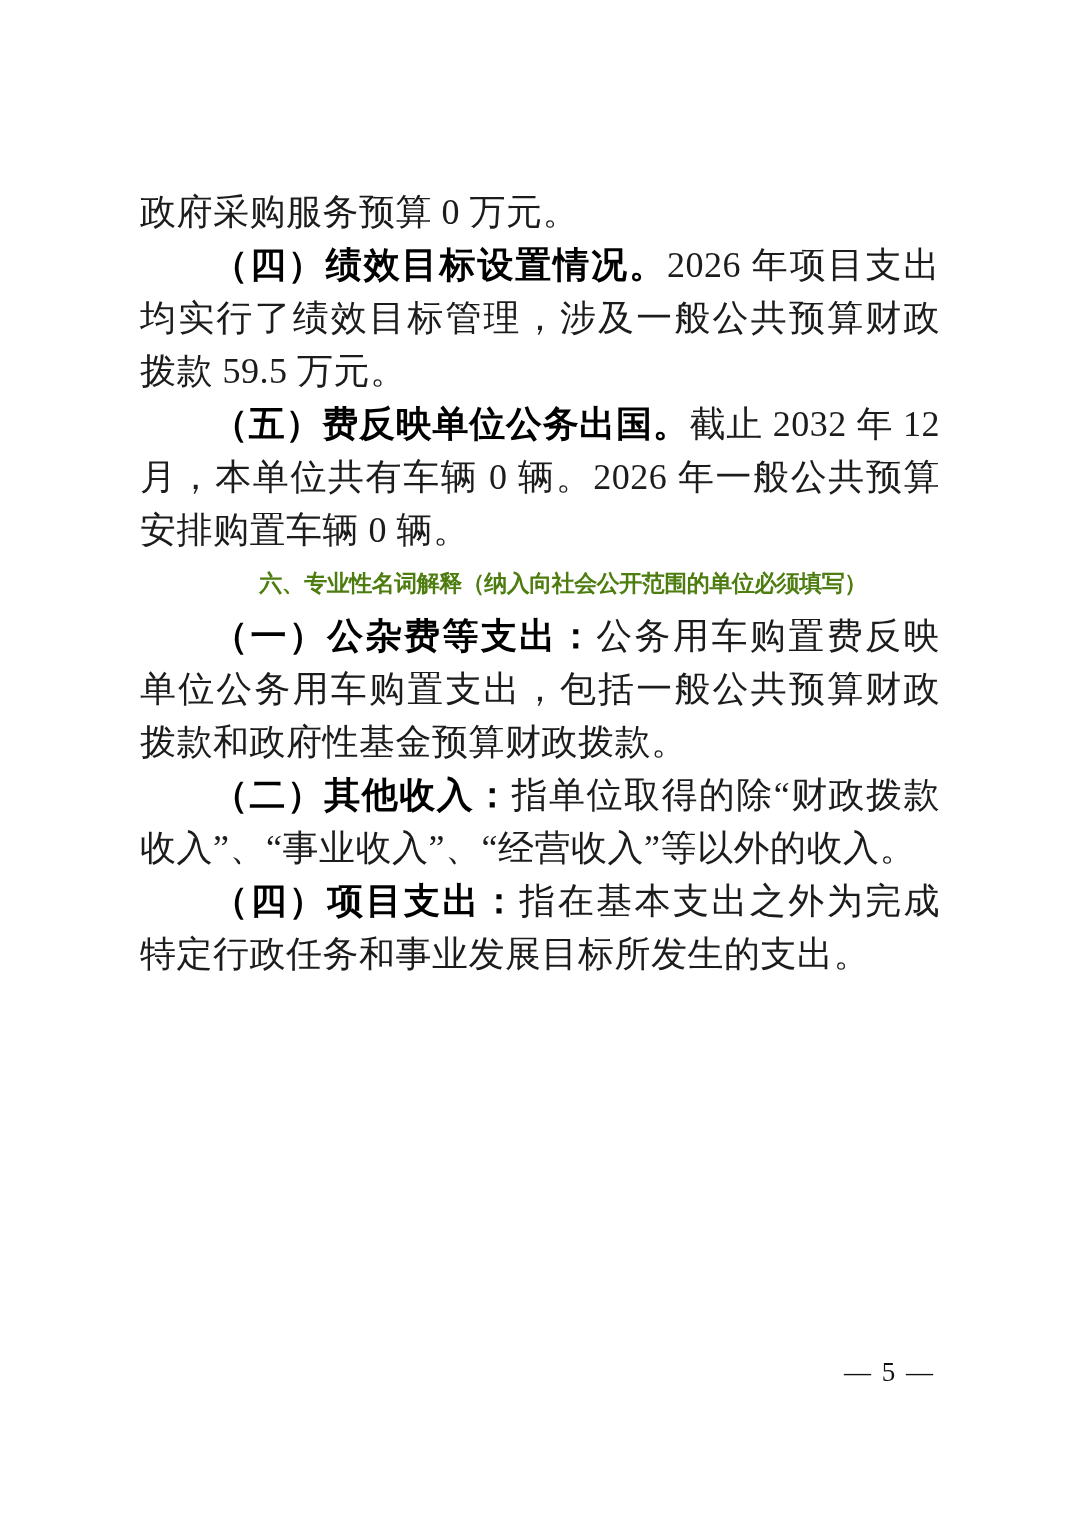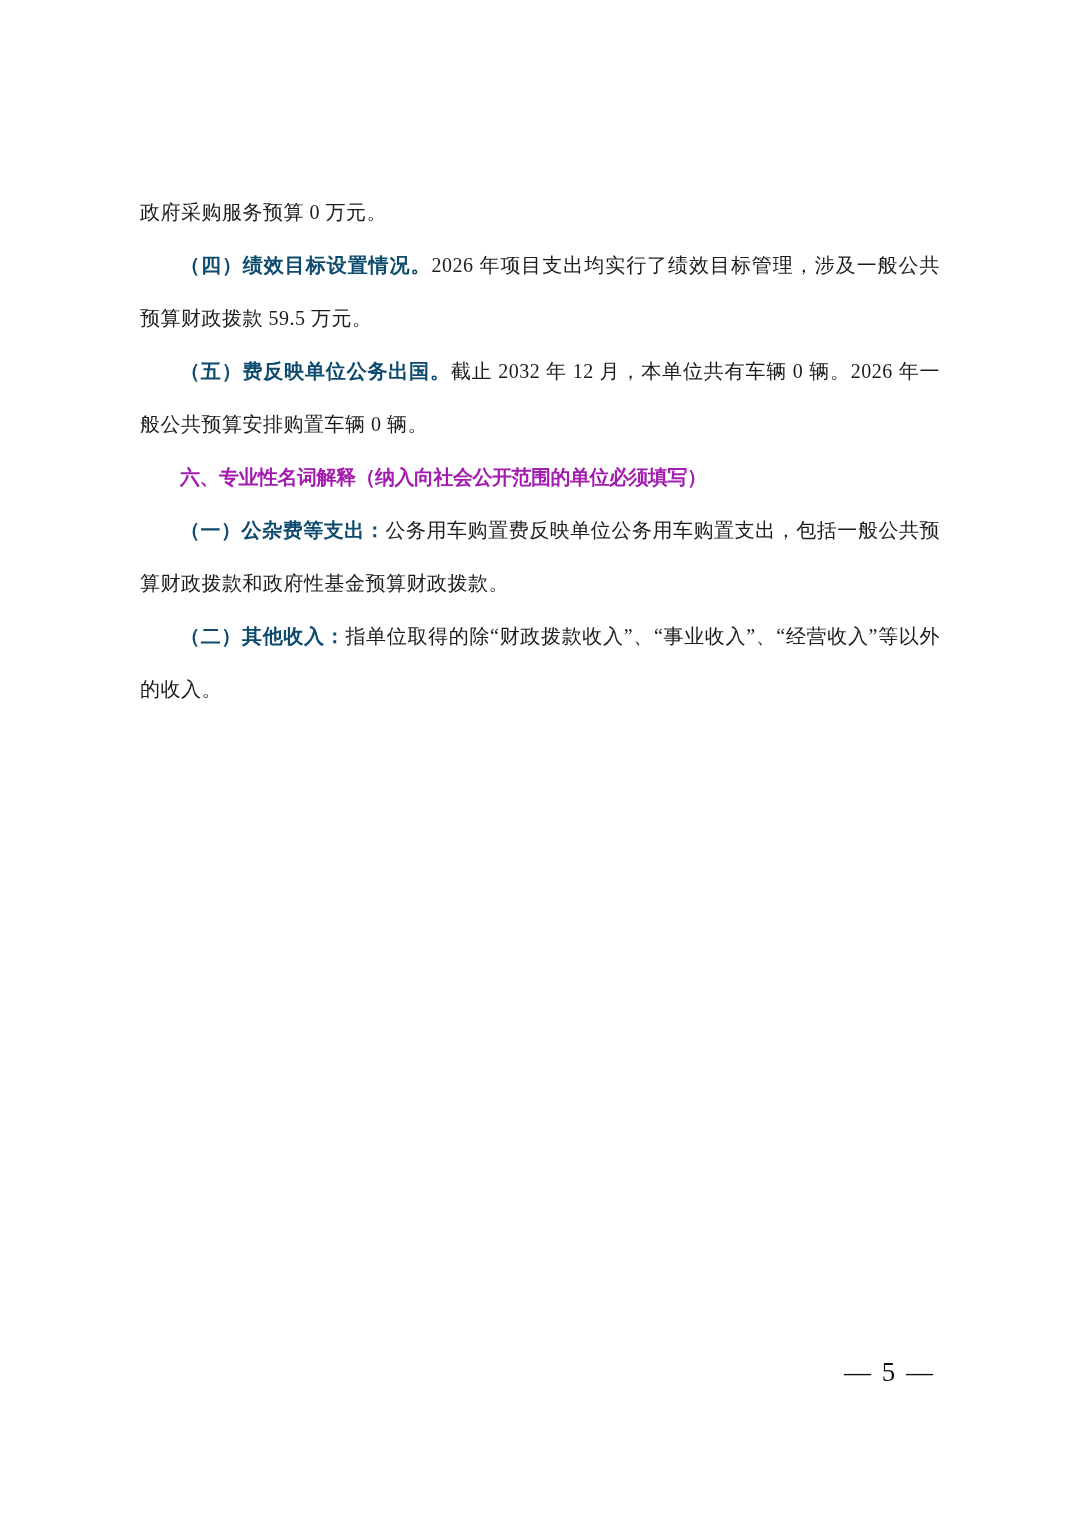--- a/index.html
+++ b/index.html
@@ -16,38 +16,39 @@
     background: #ffffff;
     overflow: hidden;
   }
   .content {
     position: absolute;
     left: 140px;
     top: 186px;
     width: 800px;
   }
   p.para {
-    font-size: 20px;
+    font-size: 36px;
     line-height: 53px;
     text-align: justify;
     text-indent: 2em;
     letter-spacing: 0.5px;
     color: #1c1c1c;
   }
   p.para.continuation { text-indent: 0; }
-  p.para .lead { font-weight: bold; color: #0c4a6e; }
+  p.para .lead { font-weight: bold; color: #000000; }
   p.heading {
     font-family: "Liberation Sans", "DejaVu Sans", sans-serif;
     font-weight: bold;
-    font-size: 20px;
+    font-size: 23px;
     line-height: 53px;
     text-indent: 2em;
     letter-spacing: -0.5px;
     white-space: nowrap;
-    color: #a21caf;
+    color: #4d7c0f;
+    text-align: center;
   }
   .footer-pagenum {
     position: absolute;
     top: 1352px;
     right: 139px;
     font-size: 27px;
     line-height: 40px;
     letter-spacing: 2px;
     color: #111;
   }
@@ -64,18 +65,19 @@
 
     <p class="para"><span class="lead">（五）费反映单位公务出国。</span><span>截止 2032 年 12 月，本单位共有车辆 0 辆。2026 年一般公共预算安排购置车辆 0 辆。</span></p>
 
     <p class="heading"><span>六、专业性名词解释（纳入向社会公开范围的单位必须填写）</span></p>
 
     <p class="para"><span class="lead">（一）公杂费等支出：</span><span>公务用车购置费反映单位公务用车购置支出，包括一般公共预算财政拨款和政府性基金预算财政拨款。</span></p>
 
     <p class="para"><span class="lead">（二）其他收入：</span><span>指单位取得的除“财政拨款收入”、“事业收入”、“经营收入”等以外的收入。</span></p>
 
 
+    <p class="para"><span class="lead">（四）项目支出：</span><span>指在基本支出之外为完成特定行政任务和事业发展目标所发生的支出。</span></p>
 
 
   </div>
 
   <div class="footer-pagenum">— 5 —</div>
 </div>
 
 </body></html>

